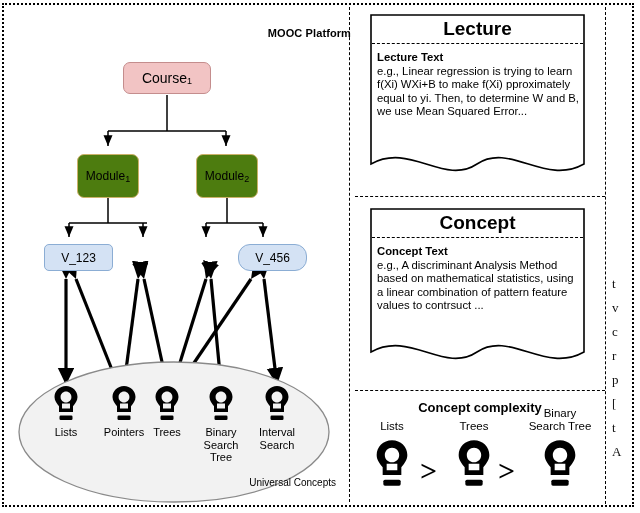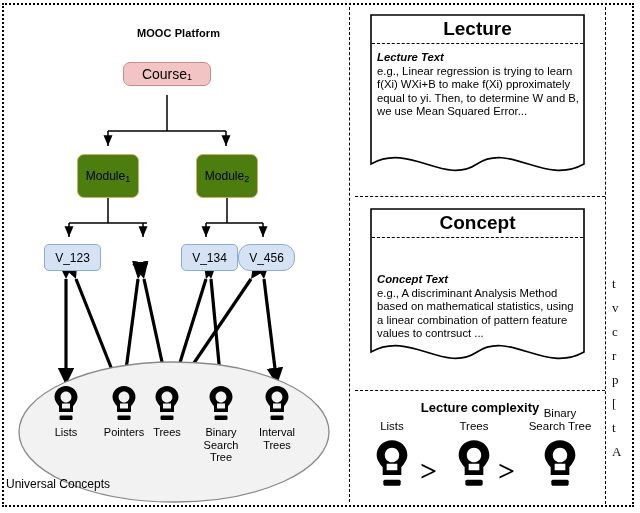--- a/index.html
+++ b/index.html
@@ -25,65 +25,65 @@
   }
   .left-panel .inner-dashed{
     position:absolute;left:4px;top:0px;width:340px;height:495px;
     border-right:1px dashed #000;
     box-sizing:border-box;
   }
 
   .panel-title{
     position:absolute;
     font-weight:bold;
-    text-align:center;
+    text-align:right;
     font-size:11px;
     letter-spacing:0.1px;
   }
   #mooc-title{left:0;top:20px;width:345px;}
 
   
   .node{
     position:absolute;
     box-sizing:border-box;
     display:flex;align-items:center;justify-content:center;
     border-radius:7px;
     font-size:13px;
     line-height:1;
     white-space:nowrap;
   }
   .node sub{font-size:9px;vertical-align:baseline;position:relative;top:3px;}
   .node.course{
     background:#f2c4c4;border:1.2px solid #c48d8d;
-    left:117px;top:55px;width:88px;height:24px;
+    left:117px;top:55px;width:88px;height:32px;
     font-size:14px;
   }
   .node.module{
     background:#4d7c0f;border:1.2px solid #ccb16a;
     width:62px;height:44px;font-size:12px;
   }
   #module-1{left:71px;top:147px;}
   #module-2{left:190px;top:147px;}
 
   .node.video{
     background:#d4e2f4;border:1.2px solid #8badd4;
-    width:57px;height:27px;font-size:12px;border-radius:5px;
+    width:69px;height:27px;font-size:12px;border-radius:5px;
   }
   #v-123{left:38px;top:237px;}
   #v-234{left:112px;top:237px;}
   #v-456{left:232px;top:237px;border-radius:12px;}
   #v-134{left:175px;top:237px;}
 
   
   .svg-layer{position:absolute;left:0;top:0;width:640px;height:513px;pointer-events:none;}
 
   
   .universal-label{
-    position:absolute;left:0;top:470px;width:330px;text-align:left;
-    font-size:12px;
+    position:absolute;left:0;top:470px;width:330px;text-align:right;
+    font-size:10px;
   }
   .bulb-item{
     position:absolute;
     width:66px;
     text-align:center;
   }
   .bulb-caption{
     font-size:11px;line-height:12.5px;margin-top:1px;
     display:block;
   }
@@ -101,21 +101,21 @@
   }
   .doc-title{
     text-align:center;font-weight:bold;font-size:19px;
     padding-top:4px;padding-bottom:3px;
   }
   .doc-divider{border-top:1.4px dashed #000;margin:0 2px;}
   .doc-body{
     padding:7px 6px 2px 7px;
     font-size:11.3px;line-height:13.6px;
   }
-  .doc-body b{font-weight:bold;font-style:italic;}
+  .doc-body b{font-weight:bold;}
 
   
   .cc-title{
     position:absolute;left:355px;top:400px;width:250px;
     text-align:center;font-weight:bold;font-size:13px;
   }
   .cc-row{
     position:absolute;left:358px;top:420px;width:246px;height:82px;
   }
   .cc-item{position:absolute;text-align:center;width:76px;}
@@ -207,23 +207,20 @@
         <sub>1</sub>
     </div>
     <div class="node module" id="module-2">
       <span>Module</span>
         <sub>2</sub>
     </div>
 
     <div class="node video" id="v-123">
       <span>V_123</span>
     </div>
-    <div class="node video" id="v-134">
-      <span>V_134</span>
-    </div>
     <div class="node video" id="v-456">
       <span>V_456</span>
     </div>
 
     <div class="bulb-item" style="left:27px;top:378px;">
       <svg width="28" height="36" viewBox="0 0 28 36">
         <path d="M14,1 C7.4,1 2.5,6 2.5,12 C2.5,16 5,18.6 7,21.2 L7,27 L21,27 L21,21.2 C23,18.6 25.5,16 25.5,12 C25.5,6 20.6,1 14,1 Z
                  M14,6.5 C11,6.5 8.6,8.9 8.6,12 C8.6,15.1 11,17.5 14,17.5 C17,17.5 19.4,15.1 19.4,12 C19.4,8.9 17,6.5 14,6.5 Z
                  M10,18.5 L18,18.5 L18,23.5 L10,23.5 Z" fill="#000" fill-rule="evenodd"></path>
         <rect x="7.5" y="30.5" width="13" height="4.5" rx="1.2" fill="#000"></rect>
@@ -264,21 +261,21 @@
     </div>
 
     <div class="bulb-item" style="left:238px;top:378px;">
       <svg width="28" height="36" viewBox="0 0 28 36">
         <path d="M14,1 C7.4,1 2.5,6 2.5,12 C2.5,16 5,18.6 7,21.2 L7,27 L21,27 L21,21.2 C23,18.6 25.5,16 25.5,12 C25.5,6 20.6,1 14,1 Z
                  M14,6.5 C11,6.5 8.6,8.9 8.6,12 C8.6,15.1 11,17.5 14,17.5 C17,17.5 19.4,15.1 19.4,12 C19.4,8.9 17,6.5 14,6.5 Z
                  M10,18.5 L18,18.5 L18,23.5 L10,23.5 Z" fill="#000" fill-rule="evenodd"></path>
         <rect x="7.5" y="30.5" width="13" height="4.5" rx="1.2" fill="#000"></rect>
       </svg>
       <span class="bulb-caption" style="white-space:pre-line;">Interval
-Trees</span>
+Search</span>
     </div>
 
     <div class="universal-label">Universal Concepts</div>
   </div>
 
   <div class="right-vert"></div>
   <div class="right-sep" style="top:196px;"></div>
   <div class="right-sep" style="top:390px;"></div>
 
   <div class="doc-card" style="left:370px;top:14px;width:215px;height:160px;">
@@ -292,27 +289,27 @@
       <span>e.g., Linear regression is trying to learn f(Xi)  WXi+B to make f(Xi) pproximately equal to yi. Then, to determine W and B, we use Mean Squared Error...</span>
     </div>
   </div>
 
   <div class="doc-card" style="left:370px;top:208px;width:215px;height:150px;">
     <svg class="svg-layer" style="width:215px;height:166px;left:0;top:0;" viewBox="0 0 215 166">
       <path d="M1,1 L214,1 L214,144 C175,166 140,122 107,144 C74,166 40,122 1,144 Z" fill="#ffffff" stroke="#000" stroke-width="1.6"></path>
     </svg>
     <div class="doc-title" style="position:relative;">Concept</div>
     <div class="doc-divider" style="position:relative;"></div>
-    <div class="doc-body" style="position:relative;margin-top:28px;">
+    <div class="doc-body" style="position:relative;">
       <b>Concept Text</b><br>
       <span>e.g., A discriminant Analysis Method based on mathematical statistics, using a linear combination of pattern feature values to contrsuct ...</span>
     </div>
   </div>
 
-  <div class="cc-title">Lecture complexity</div>
+  <div class="cc-title">Concept complexity</div>
 
   <div class="cc-row">
     <div class="cc-item" style="left:-4px;top:0px;">
       <span class="cc-label" style="white-space:pre-line;">Lists</span>
       <svg width="38" height="48" viewBox="0 0 28 36" style="margin-top:6px;">
         <path d="M14,1 C7.4,1 2.5,6 2.5,12 C2.5,16 5,18.6 7,21.2 L7,27 L21,27 L21,21.2 C23,18.6 25.5,16 25.5,12 C25.5,6 20.6,1 14,1 Z
                  M14,6.5 C11,6.5 8.6,8.9 8.6,12 C8.6,15.1 11,17.5 14,17.5 C17,17.5 19.4,15.1 19.4,12 C19.4,8.9 17,6.5 14,6.5 Z
                  M10,18.5 L18,18.5 L18,23.5 L10,23.5 Z" fill="#000" fill-rule="evenodd"></path>
         <rect x="7.5" y="30.5" width="13" height="4.5" rx="1.2" fill="#000"></rect>
       </svg>

